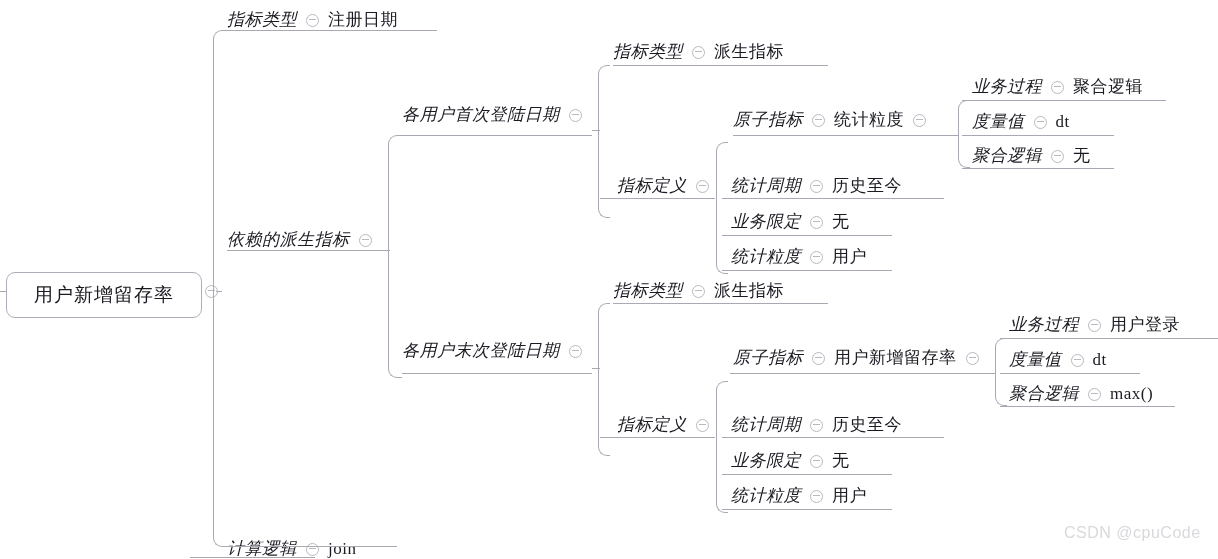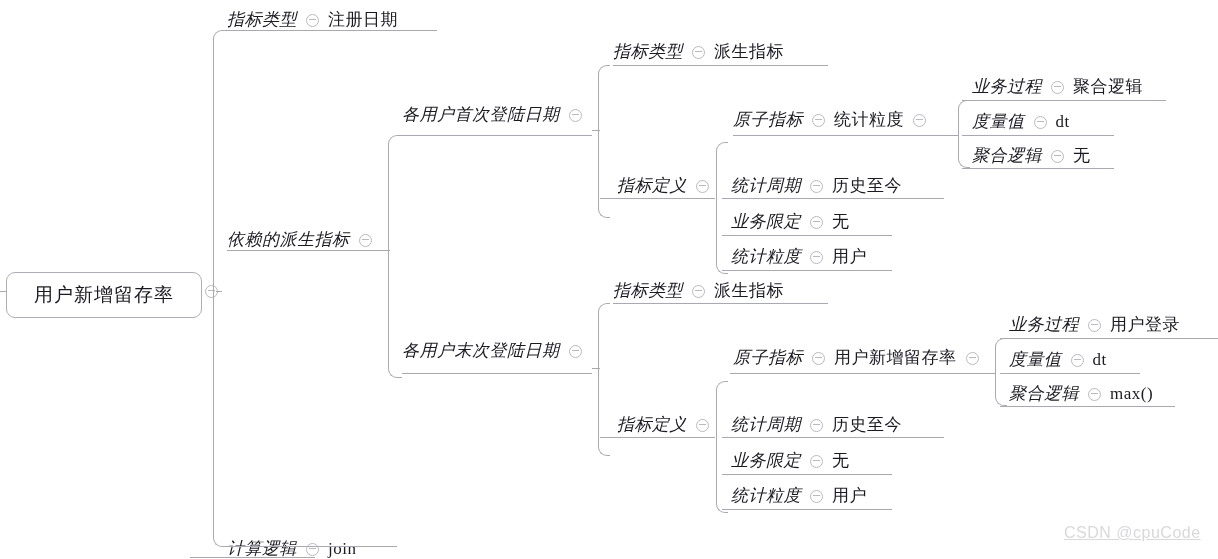--- a/index.html
+++ b/index.html
@@ -75,21 +75,20 @@
     pointer-events:none;
   }
 
   .watermark{
     position:absolute;
     color:#d9d9dd;
     font-size:16px;
     font-family:"Liberation Sans","DejaVu Sans",sans-serif;
     letter-spacing:.5px;
     white-space:nowrap;
-    text-decoration:underline;
   }
 </style>
 </head>
 <body>
 
 <div id="canvas">
 
   <div class="root-box" style="left:6px;top:272px;width:196px;height:46px;">
     <span>用户新增留存率</span>
   </div>

